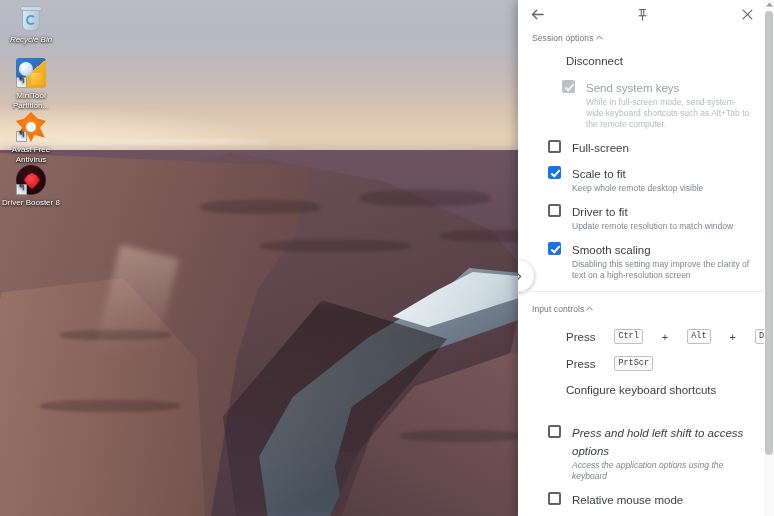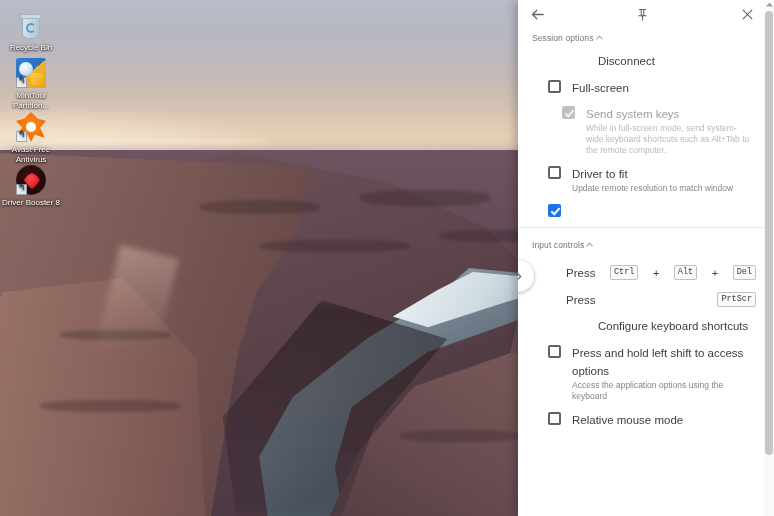--- a/index.html
+++ b/index.html
@@ -187,21 +187,21 @@
   }
 
   .section-head {
     display: flex; align-items: center; justify-content: flex-start;
     padding: 3px 12px 3px 14px; height: 20px;
   }
   .section-title { font-size: 8.5px; color: #70757a; letter-spacing: .1px; }
   .chev { color: #5f6368; font-size: 10px; line-height: 1; }
 
   .action-row {
-    padding: 7px 12px 7px 48px; font-size: 11.5px; color: #3c4043; cursor: pointer; margin-left: 32px;
+    padding: 7px 12px 7px 48px; font-size: 11.5px; color: #3c4043; cursor: pointer;
   }
 
   .opt-row {
     display: flex; padding: 4px 14px 4px 30px; cursor: pointer; align-items: flex-start;
   }
   .opt-row.nested { padding-left: 44px; }
 
   .cbx {
     width: 13px; height: 13px; flex: 0 0 13px; margin-top: 2px; margin-right: 11px;
     border: 2px solid #5f6368; border-radius: 2px; background: #fff;
@@ -222,21 +222,21 @@
   .opt-text { min-width: 0; }
   .opt-label { font-size: 11.5px; color: #3c4043; line-height: 14px; }
   .opt-label.dim { color: #9aa0a6; }
   .opt-desc { font-size: 8.5px; color: #80868b; line-height: 11px; margin-top: 1px; }
   .opt-desc.dim { color: #b6bbbf; }
 
   .divider { height: 1px; background: #e8eaed; margin: 6px 0 0 0; }
 
   .press-row {
     padding: 6px 12px 6px 48px; font-size: 11.5px; color: #3c4043;
-    display: flex; align-items: center; gap: 5px; cursor: pointer; justify-content: space-between;
+    display: flex; align-items: center; gap: 19px; cursor: pointer;
   }
   .kbd {
     font-family: "Liberation Mono", monospace; font-size: 8.5px; color: #3c4043;
     border: 1px solid #bdc1c6; border-radius: 2px; padding: 0px 3px 1px;
     background: #fafafa; line-height: 12px;
   }
   .plus { font-size: 11px; color: #3c4043; }
 
   
   #panel-toggle {
@@ -286,21 +286,21 @@
     <div class="shade-dark"></div>
     <div class="rock-tex" style="left:200px; top:200px; width:120px; height:14px;"></div>
     <div class="rock-tex" style="left:260px; top:240px; width:150px; height:12px;"></div>
     <div class="rock-tex" style="left:360px; top:190px; width:130px; height:16px;"></div>
     <div class="rock-tex" style="left:440px; top:230px; width:110px; height:12px;"></div>
     <div class="rock-tex" style="left:60px; top:330px; width:110px; height:10px;"></div>
     <div class="rock-tex" style="left:40px; top:400px; width:140px; height:12px;"></div>
     <div class="rock-tex" style="left:400px; top:430px; width:120px; height:12px;"></div>
     <div class="lens-flare"></div>
 
-    <div class="dicon" style="left:2px; top:12px;">
+    <div class="dicon" style="left:2px; top:4px;font-style:italic;">
       <div class="ico-recycle">
         <div class="bin"></div>
           <div class="lid"></div>
           <div class="arrow"></div>
       </div>
       <span class="lbl">Recycle Bin</span>
     </div>
 
     <div class="dicon" style="left:2px; top:58px;">
       <div class="ico-app">
@@ -365,46 +365,57 @@
         <span class="section-title">Session options</span>
         <span class="chev">
           <svg width="11" height="11" viewBox="0 0 24 24" fill="none" stroke="currentColor" stroke-width="2" stroke-linecap="round" stroke-linejoin="round">
               <polyline points="6 15 12 9 18 15"></polyline>
             </svg>
         </span>
       </div>
 
       <div class="action-row">Disconnect</div>
 
+      <div class="opt-row nested">
+        <span class="cbx disabled"></span>
+        <span class="opt-text">
+          <span class="opt-label dim">Send system keys</span>
+          <span class="opt-desc dim" style="display:block;">While in full-screen mode, send system-wide keyboard shortcuts such as Alt+Tab to the remote computer.</span>
+        </span>
+      </div>
+
       <div class="opt-row">
         <span class="cbx"></span>
         <span class="opt-text">
           <span class="opt-label">Full-screen</span>
         </span>
       </div>
 
-      <div class="opt-row nested">
-        <span class="cbx disabled"></span>
-        <span class="opt-text">
-          <span class="opt-label dim">Send system keys</span>
-          <span class="opt-desc dim" style="display:block;">While in full-screen mode, send system-wide keyboard shortcuts such as Alt+Tab to the remote computer.</span>
-        </span>
-      </div>
-
+      <div class="opt-row">
+        <span class="cbx checked"></span>
+        <span class="opt-text">
+          <span class="opt-label">Scale to fit</span>
+          <span class="opt-desc" style="display:block;">Keep whole remote desktop visible</span>
+        </span>
+      </div>
 
       <div class="opt-row">
         <span class="cbx"></span>
         <span class="opt-text">
           <span class="opt-label">Driver to fit</span>
           <span class="opt-desc" style="display:block;">Update remote resolution to match window</span>
         </span>
       </div>
 
       <div class="opt-row">
         <span class="cbx checked"></span>
+        <span class="opt-text">
+          <span class="opt-label">Smooth scaling</span>
+          <span class="opt-desc" style="display:block;">Disabling this setting may improve the clarity of text on a high-resolution screen</span>
+        </span>
       </div>
 
       <div class="divider"></div>
 
       <div class="section-head" style="margin-top:7px;">
         <span class="section-title">Input controls</span>
         <span class="chev">
           <svg width="11" height="11" viewBox="0 0 24 24" fill="none" stroke="currentColor" stroke-width="2" stroke-linecap="round" stroke-linejoin="round">
               <polyline points="6 15 12 9 18 15"></polyline>
             </svg>
@@ -420,21 +431,21 @@
         <span class="kbd">Del</span>
       </div>
 
       <div class="press-row">
         <span>Press</span>
         <span class="kbd">PrtScr</span>
       </div>
 
       <div class="action-row">Configure keyboard shortcuts</div>
 
-      <div class="opt-row" style="margin-top:0;">
+      <div class="opt-row" style="margin-top:16px;font-style:italic;">
         <span class="cbx"></span>
         <span class="opt-text">
           <span class="opt-label">Press and hold left shift to access options</span>
           <span class="opt-desc" style="display:block;">Access the application options using the keyboard</span>
         </span>
       </div>
 
       <div class="opt-row">
         <span class="cbx"></span>
         <span class="opt-text">

